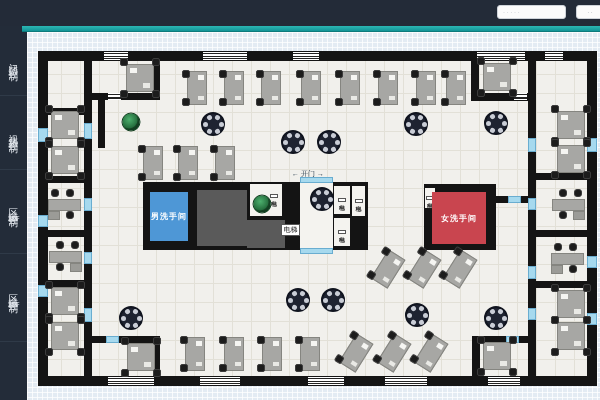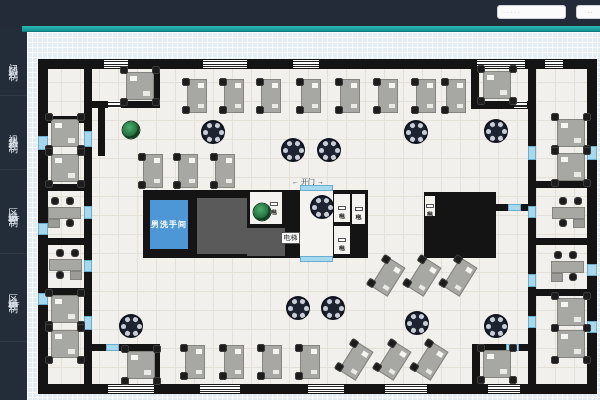--- a/index.html
+++ b/index.html
@@ -25,21 +25,21 @@
   .side-item:nth-child(4){height:88px;}
   .side-label{writing-mode:vertical-rl;text-orientation:upright;letter-spacing:3px;
         font-size:9.5px;color:#e8edf3;line-height:1;}
   .side-sub{font-size:7px;color:#e8edf3;margin-top:2px;}
 
   
   .canvas{position:absolute;left:27px;top:32px;width:573px;height:368px;background-color:#e3ebf3;
         background-image:linear-gradient(rgba(255,255,255,.75) 1px,transparent 1px),
                          linear-gradient(90deg,rgba(255,255,255,.75) 1px,transparent 1px);
         background-size:5px 5px;z-index:1;}
-  .plan{position:absolute;left:0;top:16px;width:600px;height:360px;z-index:2;}
+  .plan{position:absolute;left:0;top:8px;width:600px;height:360px;z-index:2;}
   .floor{position:absolute;left:42px;top:47px;width:551px;height:327px;background-color:#f1f0ec;
         background-image:linear-gradient(#e2e0d7 1px,transparent 1px),
                          linear-gradient(90deg,#e2e0d7 1px,transparent 1px);
         background-size:19px 19px;z-index:1;}
   .wall{position:absolute;background:#141414;z-index:3;}
   .window{position:absolute;background:#fff;z-index:4;}
   .window::before{content:"";position:absolute;left:0;right:0;top:1px;bottom:1px;
         border-top:1px solid #222;border-bottom:1px solid #222;}
   .window::after{content:"";position:absolute;left:0;right:0;top:50%;border-top:1px solid #222;}
   .door{position:absolute;background:#a6d9ee;border:1px solid #69add0;z-index:5;}
@@ -177,20 +177,23 @@
       </div>
       <div class="shaft" style="left: 352px; top: 178px; width: 13px; height: 30px;">
         <span class="vlabel">电梯</span>
       </div>
       <div class="shaft" style="left: 425px; top: 180px; width: 10px; height: 20px;">
         <span class="vlabel">电梯</span>
       </div>
       <div class="room" style="left: 150px; top: 184px; width: 38px; height: 49px; background: rgb(78, 151, 214);">
         <span class="rlabel" style="color: rgb(255, 255, 255);">男洗手间</span>
       </div>
+      <div class="room" style="left: 432px; top: 184px; width: 54px; height: 52px; background: rgb(201, 69, 79);">
+        <span class="rlabel" style="color: rgb(255, 255, 255);">女洗手间</span>
+      </div>
       <div class="plan-label" style="left: 292px; top: 161px; font-size: 7px;">← 开门 →</div>
       <div class="lbl-box" style="left: 281px; top: 216px; width: 19px; height: 12px; font-size: 7px;">电梯</div>
       <div class="desk4" style="left: 140px; top: 70px;">
         <div class="top"></div>
         <span class="chair" style="left: 1px; top: 1px;"></span>
         <span class="chair" style="left: 33px; top: 1px;"></span>
         <span class="chair" style="left: 1px; top: 33px;"></span>
         <span class="chair" style="left: 33px; top: 33px;"></span>
       </div>
       <div class="desk4" style="left: 497px; top: 69px;">

